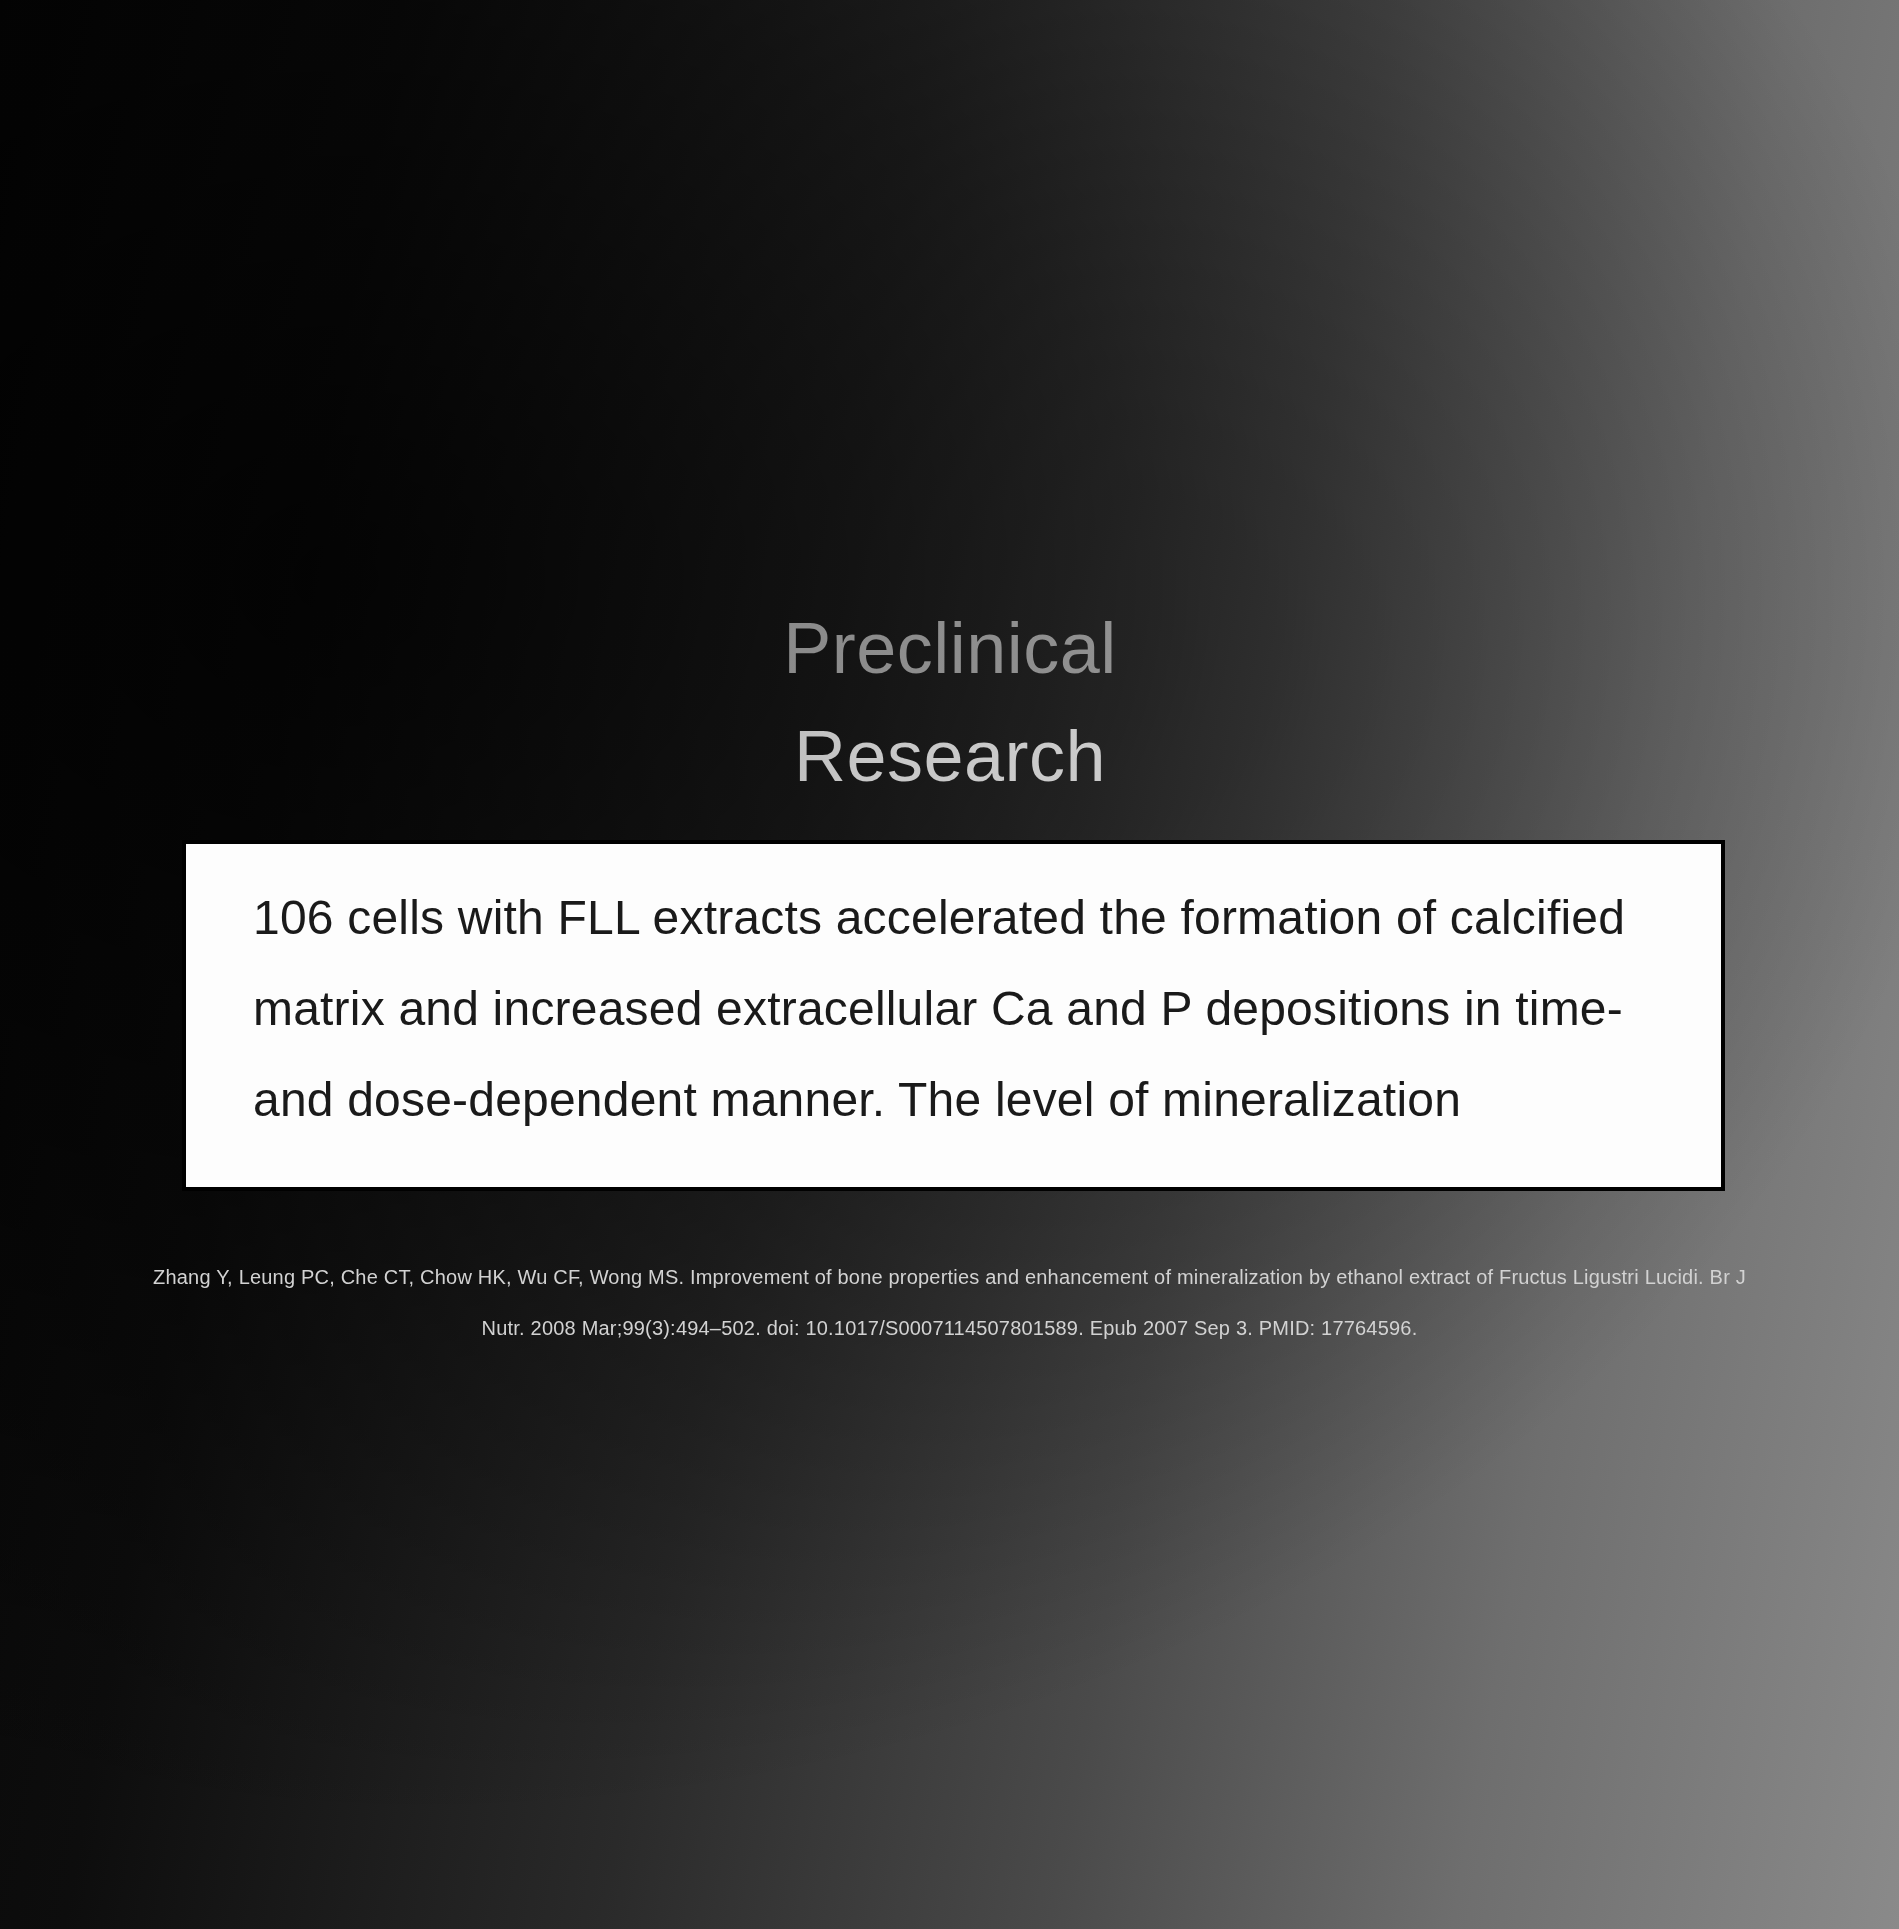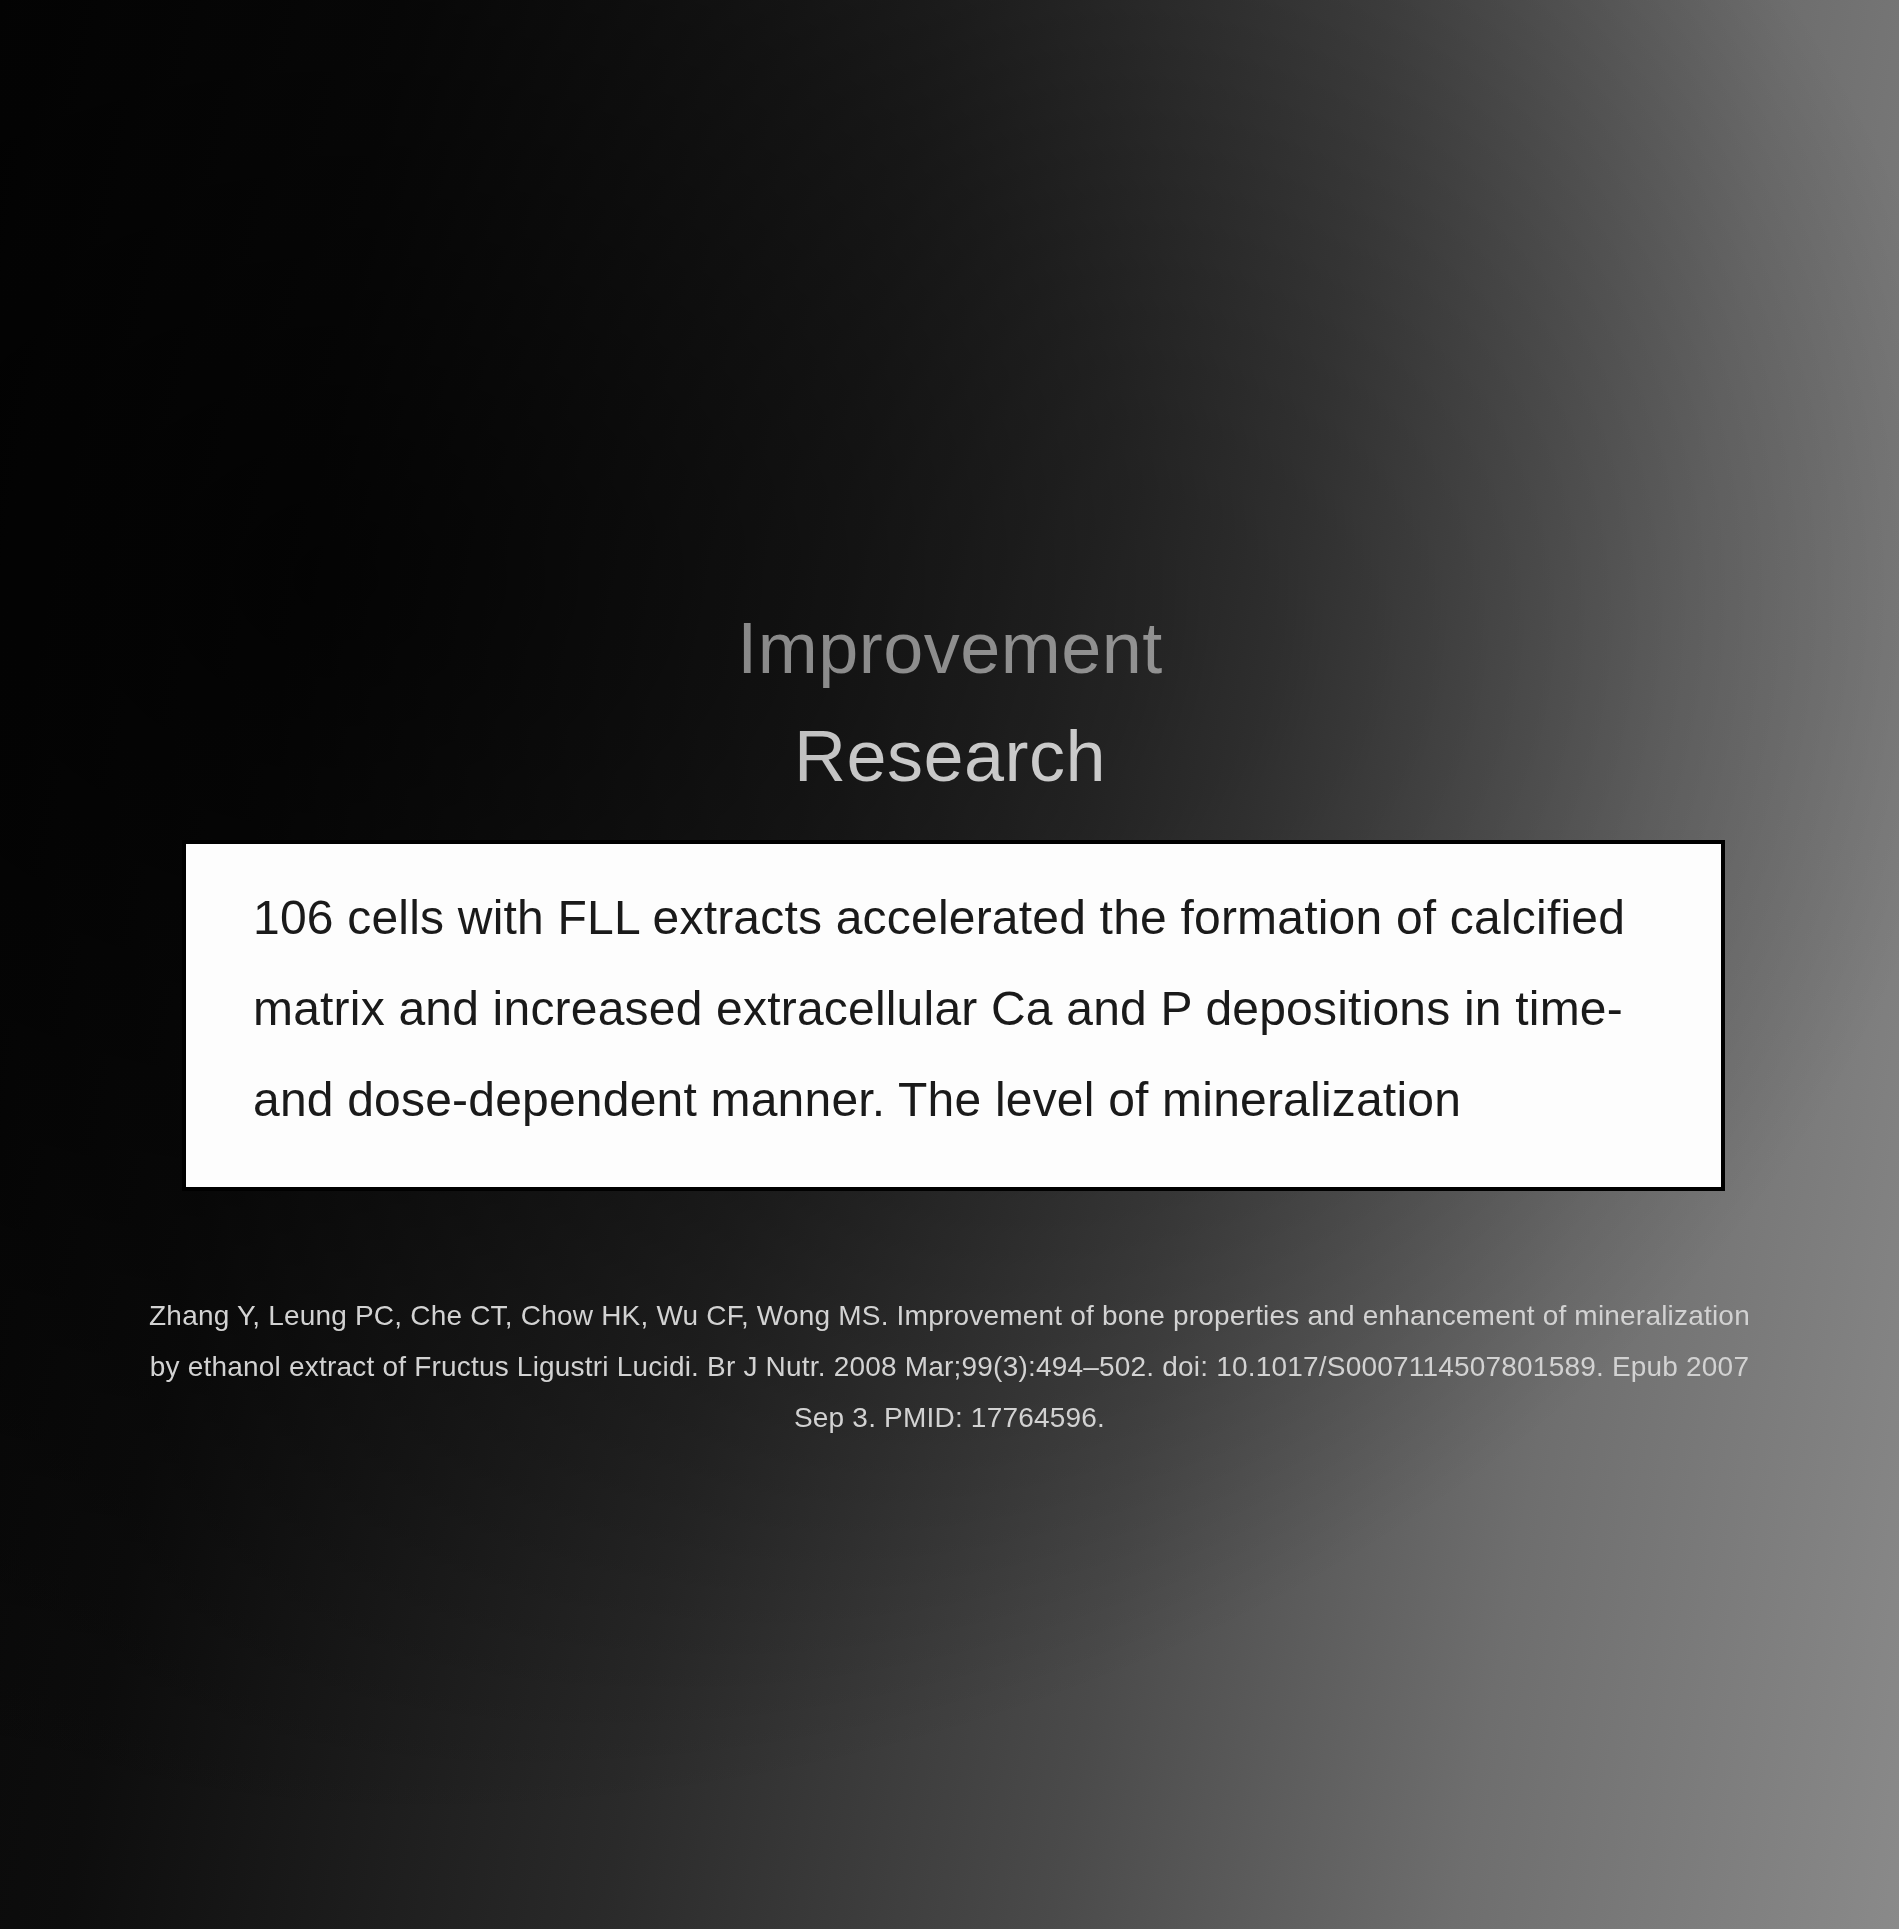--- a/index.html
+++ b/index.html
@@ -78,38 +78,38 @@
   .quote-text {
     font-size: 48px;
     line-height: 91px;
     color: #1a1a1a;
     font-weight: 400;
     letter-spacing: 0.2px;
   }
 
   .citation {
     position: absolute;
-    top: 1290px;
+    top: 1252px;
     left: 148px;
     width: 1603px;
     text-align: center;
-    font-size: 28px;
+    font-size: 20px;
     line-height: 51px;
     color: #d2d2d2;
     letter-spacing: 0.2px;
   }
 </style>
 </head>
 <body>
 
 <div class="slide">
   <div class="content">
 
     <div class="title-block">
-      <div class="title-line line1">Improvement</div>
+      <div class="title-line line1">Preclinical</div>
       <div class="title-line line2">Research</div>
     </div>
 
     <div class="quote-box">
       <div class="quote-text">106 cells with FLL extracts accelerated the formation of calcified matrix and increased extracellular Ca and P depositions in time- and dose-dependent manner. The level of mineralization</div>
     </div>
 
     <div class="citation">Zhang Y, Leung PC, Che CT, Chow HK, Wu CF, Wong MS. Improvement of bone properties and enhancement of mineralization by ethanol extract of Fructus Ligustri Lucidi. Br J Nutr. 2008 Mar;99(3):494–502. doi: 10.1017/S0007114507801589. Epub 2007 Sep 3. PMID: 17764596.</div>
 
   </div>

